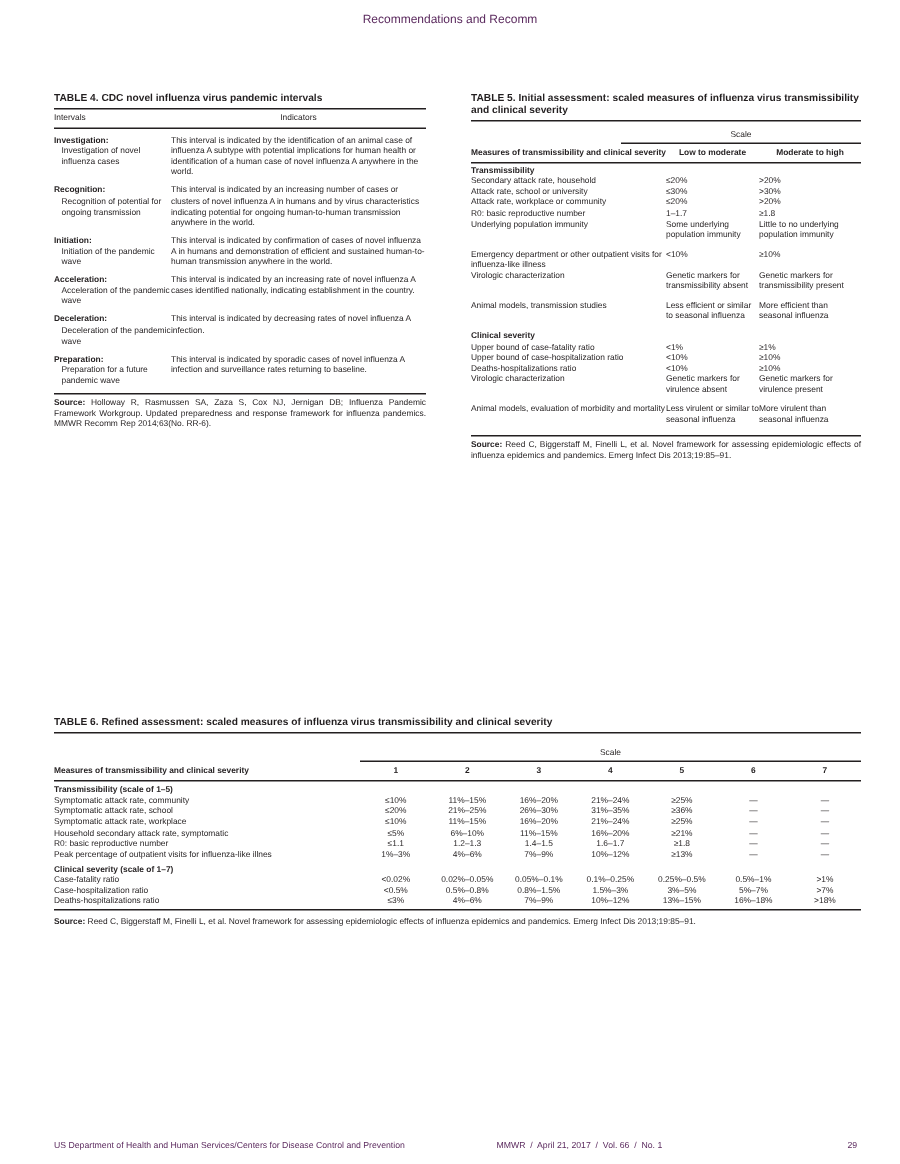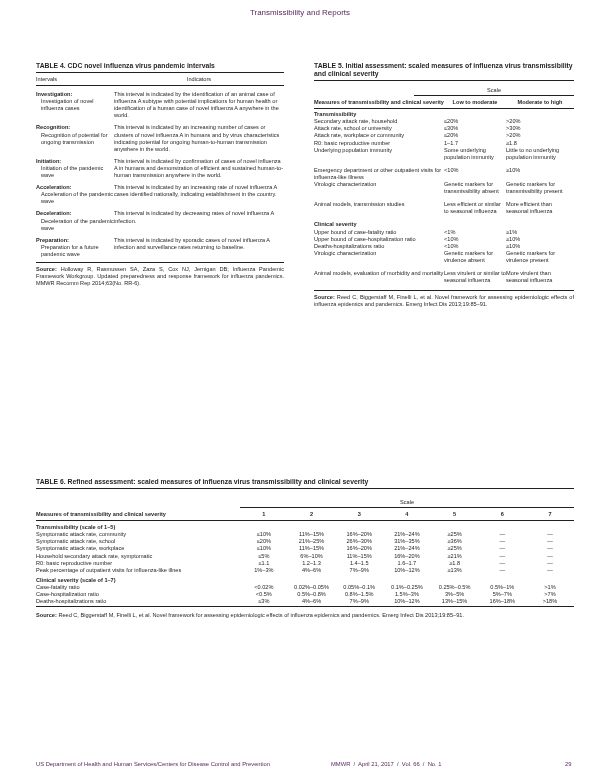--- a/index.html
+++ b/index.html
@@ -36,21 +36,21 @@
   .t6 .sect { margin-top:3px; }
   .t6 .last { border-bottom:1.2px solid #231f20; padding-bottom:1px; }
   .footer { position:absolute; top:761px; left:0; width:600px; font-size:5.8px; color:#5b2a5e; }
   .footer .f1 { position:absolute; left:36px; }
   .footer .f2 { position:absolute; left:331px; }
   .footer .f3 { position:absolute; left:565px; }
 </style>
 </head>
 <body>
 
-<div class="header">Transmissibility and Reports</div>
+<div class="header">Recommendations and Recomm</div>
 
 <div class="t4">
   <div class="title">TABLE 4. CDC novel influenza virus pandemic intervals</div>
   <div class="colhead">
     <div class="c1" style="width:78px">Intervals</div>
     <div style="flex:1;text-align:center">Indicators</div>
   </div>
   <div id="t4rows">
       <div class="row">
         <div class="c1">

